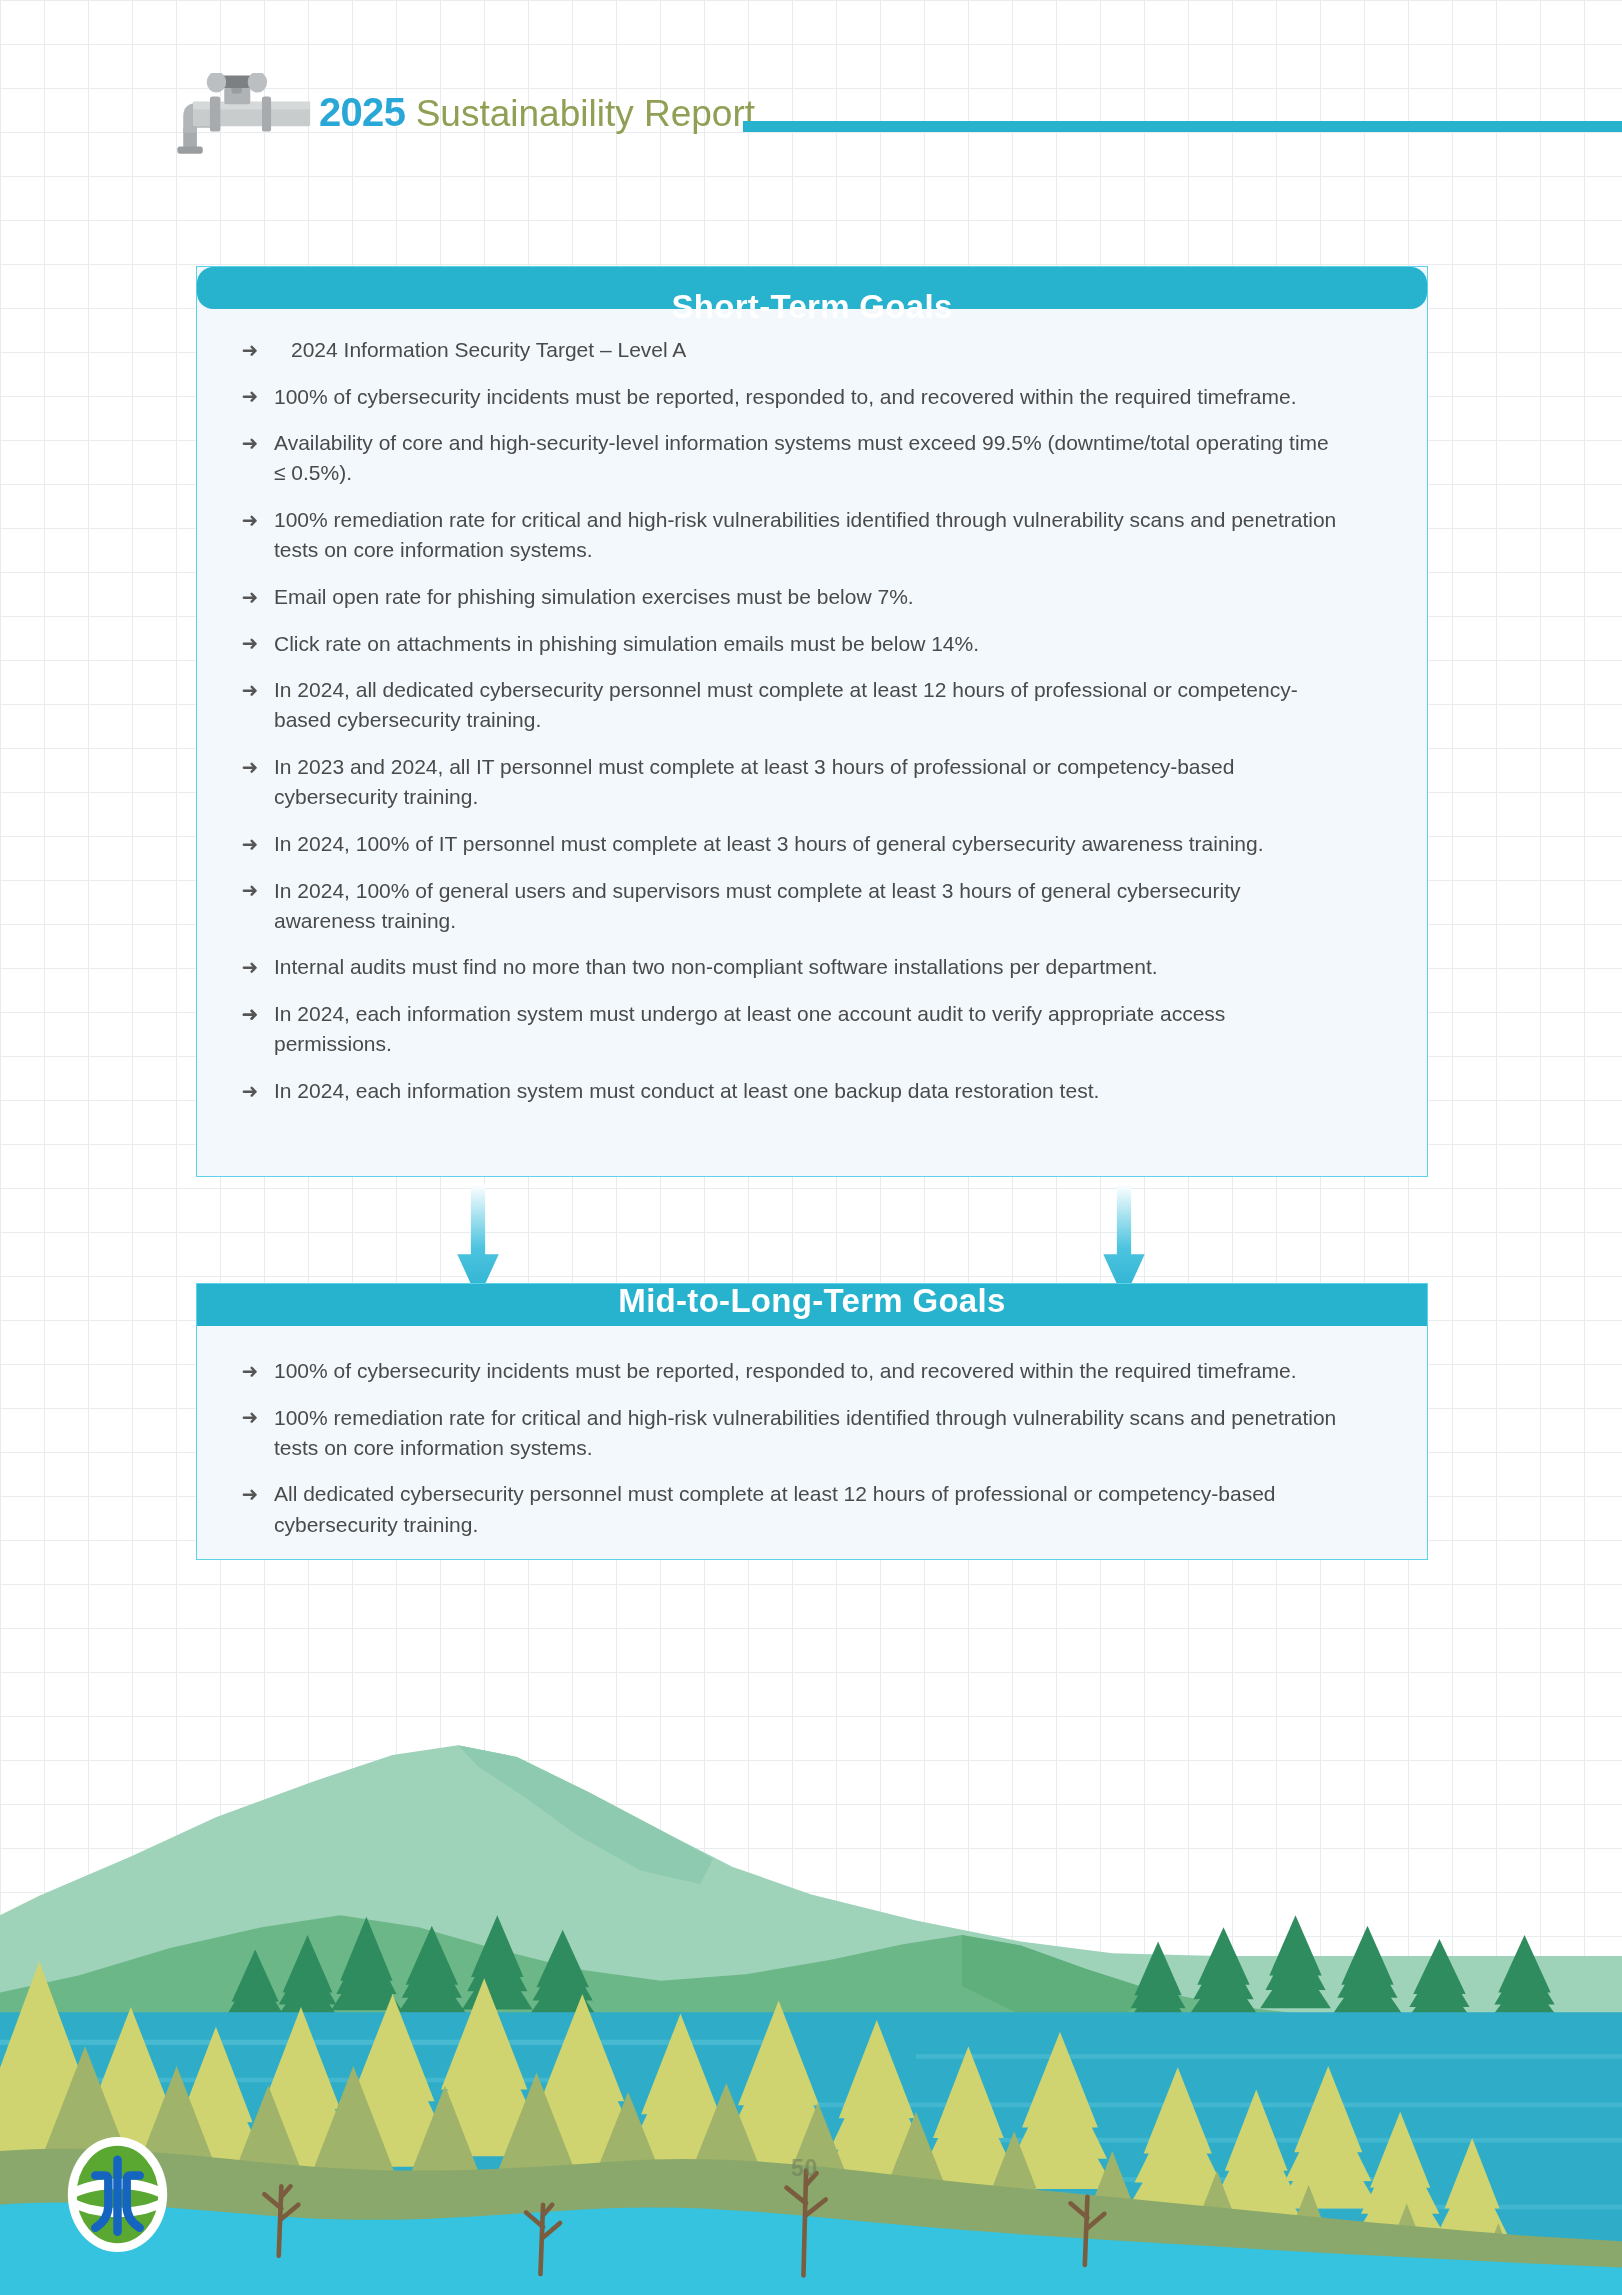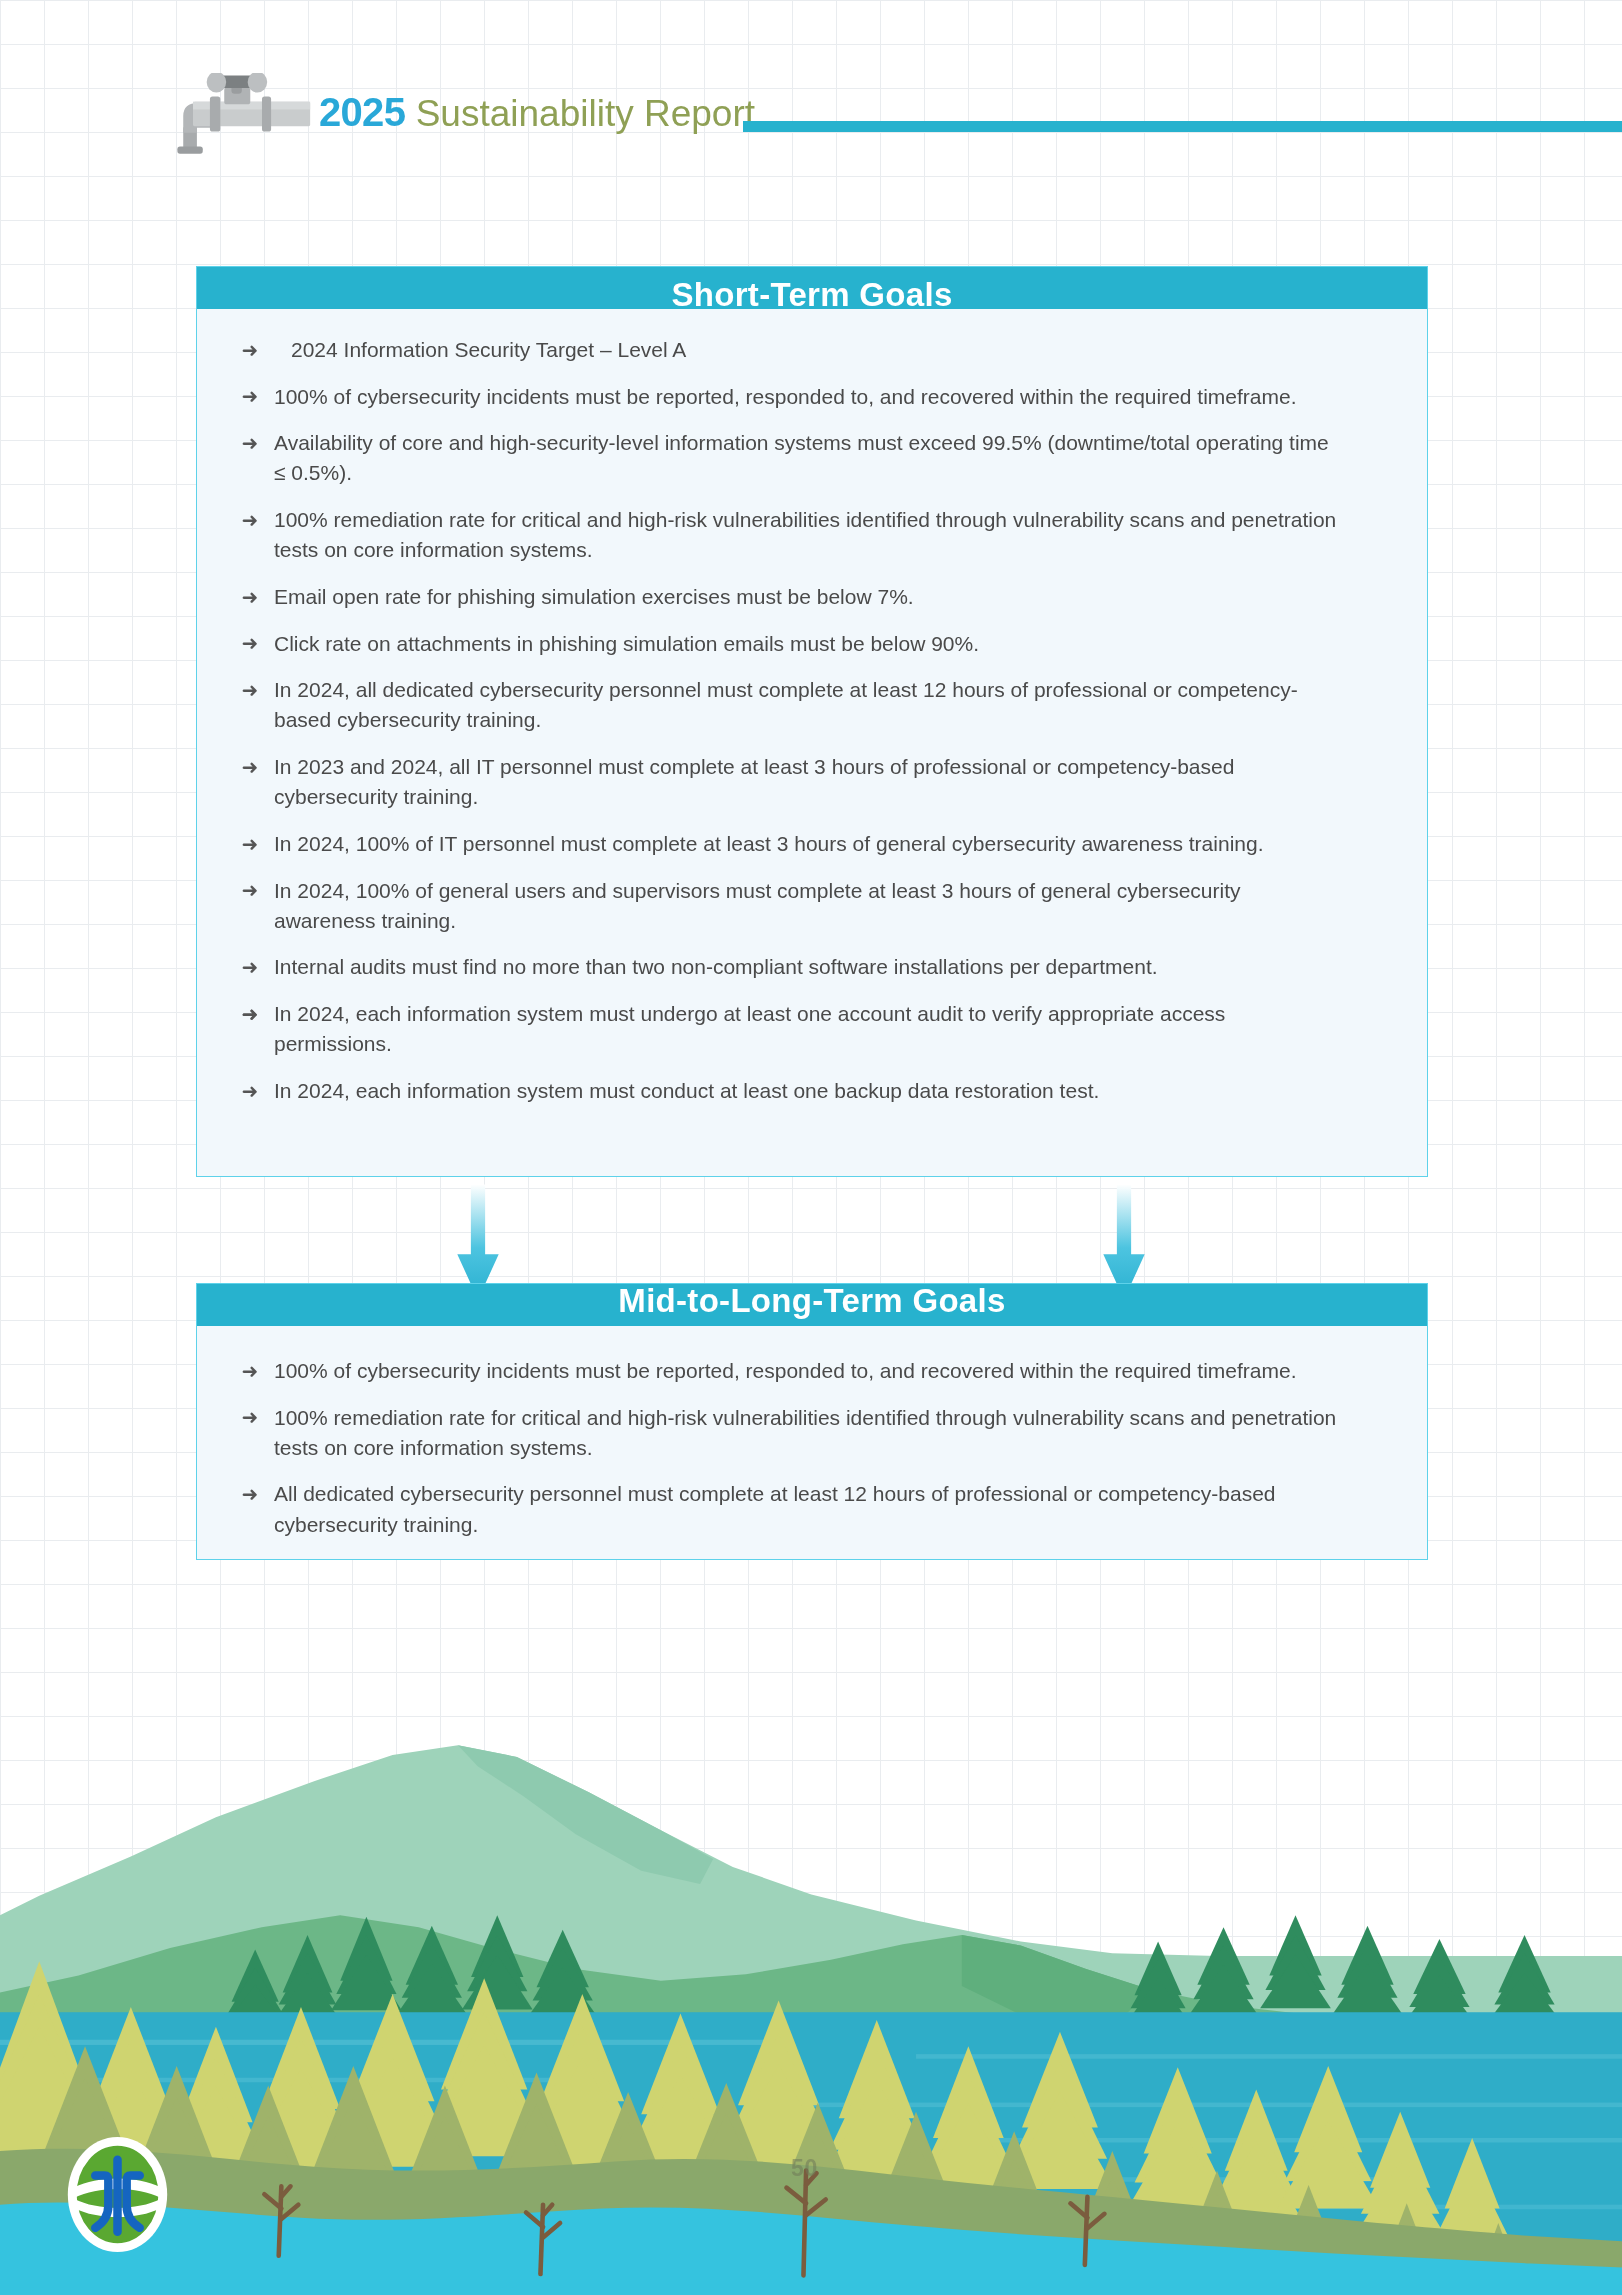--- a/index.html
+++ b/index.html
@@ -80,21 +80,21 @@
     color: #ffffff;
     font-size: 33px;
     font-weight: bold;
     text-align: center;
     line-height: 1;
     letter-spacing: 0.3px;
   }
   .card-body { position: relative; }
 
   #card-short { left: 196px; top: 266px; width: 1232px; height: 911px; }
-  #card-short .card-header { height: 42px; padding-top: 11px; }
+  #card-short .card-header { height: 42px; padding-top: 23px; border-radius: 16px; }
   #card-short .card-body { padding: 26px 42px 0 42px; }
 
   #card-mid { left: 196px; top: 1283px; width: 1232px; height: 277px; }
   #card-mid .card-header { height: 42px; padding-top: 0; }
   #card-mid .card-body { padding: 30px 42px 0 42px; }
 
   
   ul.goal-list { list-style: none; }
   ul.goal-list li {
     position: relative;
@@ -184,21 +184,21 @@
 
   <div id="card-short" class="card">
     <div class="card-header">Short-Term Goals</div>
     <div class="card-body">
       <ul class="goal-list" id="short-list">
           <li class="indent-first"><span class="bullet-arrow-icon">➜</span><span>2024 Information Security Target – Level A</span></li>
           <li><span class="bullet-arrow-icon">➜</span><span>100% of cybersecurity incidents must be reported, responded to, and recovered within the required timeframe.</span></li>
           <li><span class="bullet-arrow-icon">➜</span><span>Availability of core and high-security-level information systems must exceed 99.5% (downtime/total operating time ≤ 0.5%).</span></li>
           <li><span class="bullet-arrow-icon">➜</span><span>100% remediation rate for critical and high-risk vulnerabilities identified through vulnerability scans and penetration tests on core information systems.</span></li>
           <li><span class="bullet-arrow-icon">➜</span><span>Email open rate for phishing simulation exercises must be below 7%.</span></li>
-          <li><span class="bullet-arrow-icon">➜</span><span>Click rate on attachments in phishing simulation emails must be below 90%.</span></li>
+          <li><span class="bullet-arrow-icon">➜</span><span>Click rate on attachments in phishing simulation emails must be below 14%.</span></li>
           <li><span class="bullet-arrow-icon">➜</span><span>In 2024, all dedicated cybersecurity personnel must complete at least 12 hours of professional or competency-based cybersecurity training.</span></li>
           <li><span class="bullet-arrow-icon">➜</span><span>In 2023 and 2024, all IT personnel must complete at least 3 hours of professional or competency-based cybersecurity training.</span></li>
           <li><span class="bullet-arrow-icon">➜</span><span>In 2024, 100% of IT personnel must complete at least 3 hours of general cybersecurity awareness training.</span></li>
           <li><span class="bullet-arrow-icon">➜</span><span>In 2024, 100% of general users and supervisors must complete at least 3 hours of general cybersecurity awareness training.</span></li>
           <li><span class="bullet-arrow-icon">➜</span><span>Internal audits must find no more than two non-compliant software installations per department.</span></li>
           <li><span class="bullet-arrow-icon">➜</span></li>
           <li><span class="bullet-arrow-icon">➜</span><span>In 2024, each information system must undergo at least one account audit to verify appropriate access permissions.</span></li>
           <li><span class="bullet-arrow-icon">➜</span><span>In 2024, each information system must conduct at least one backup data restoration test.</span></li>
         </ul>
     </div>

